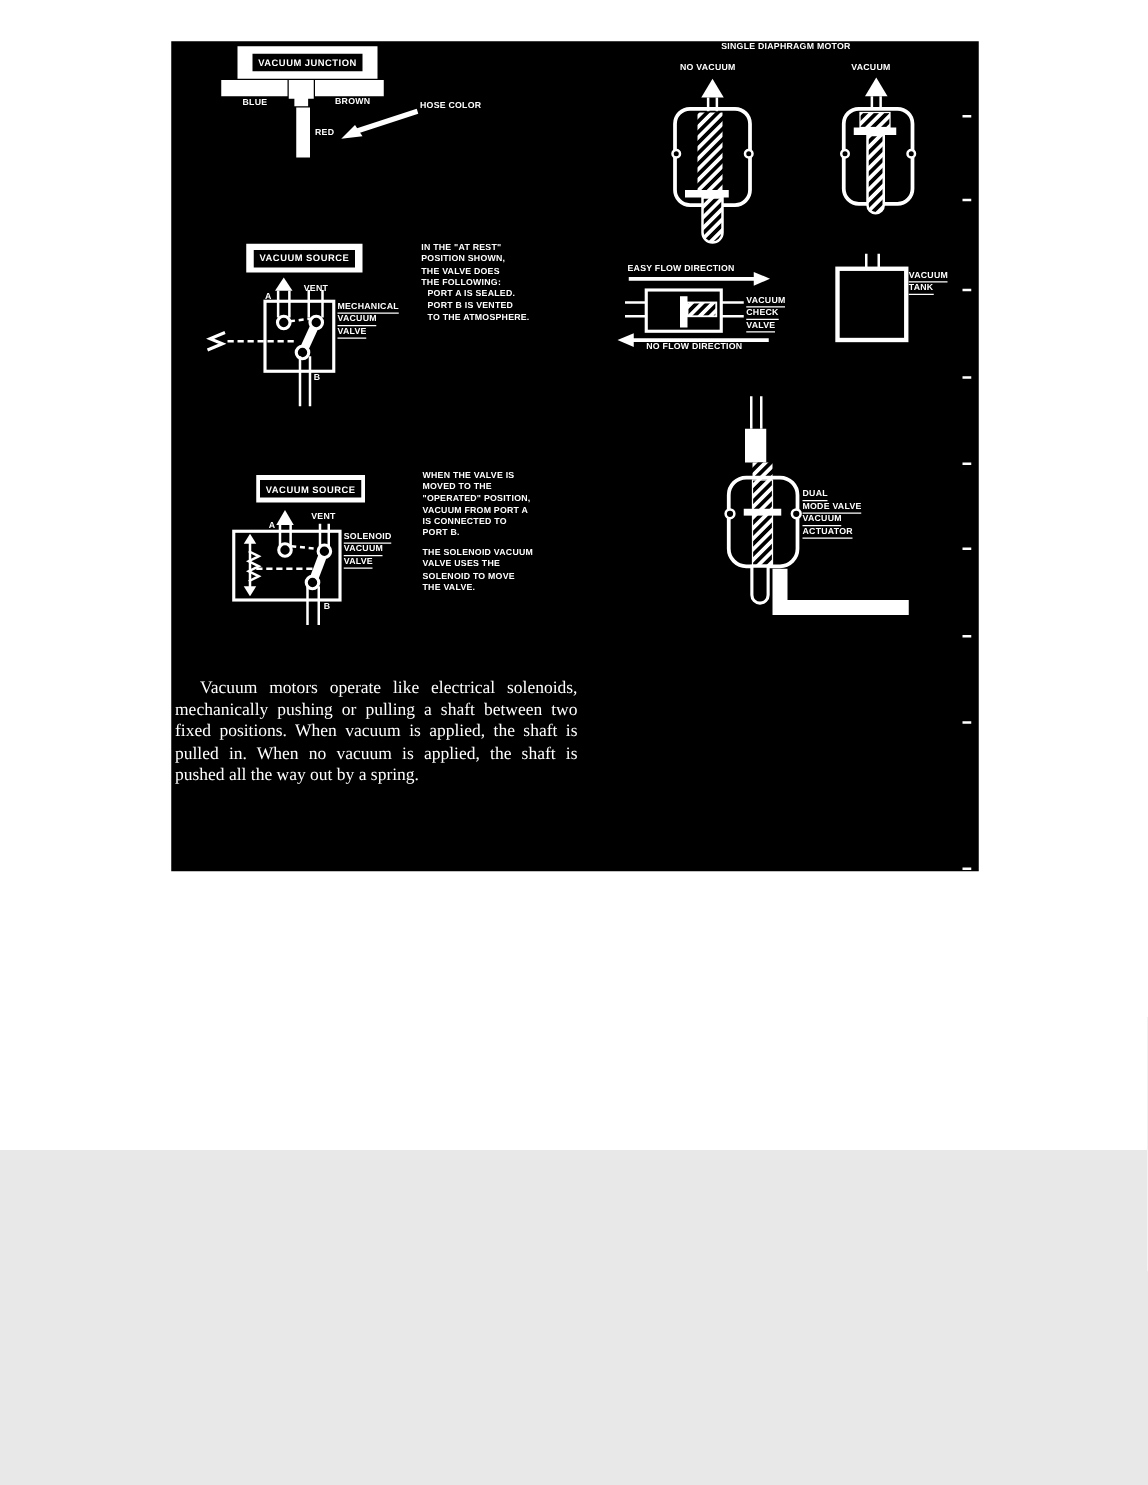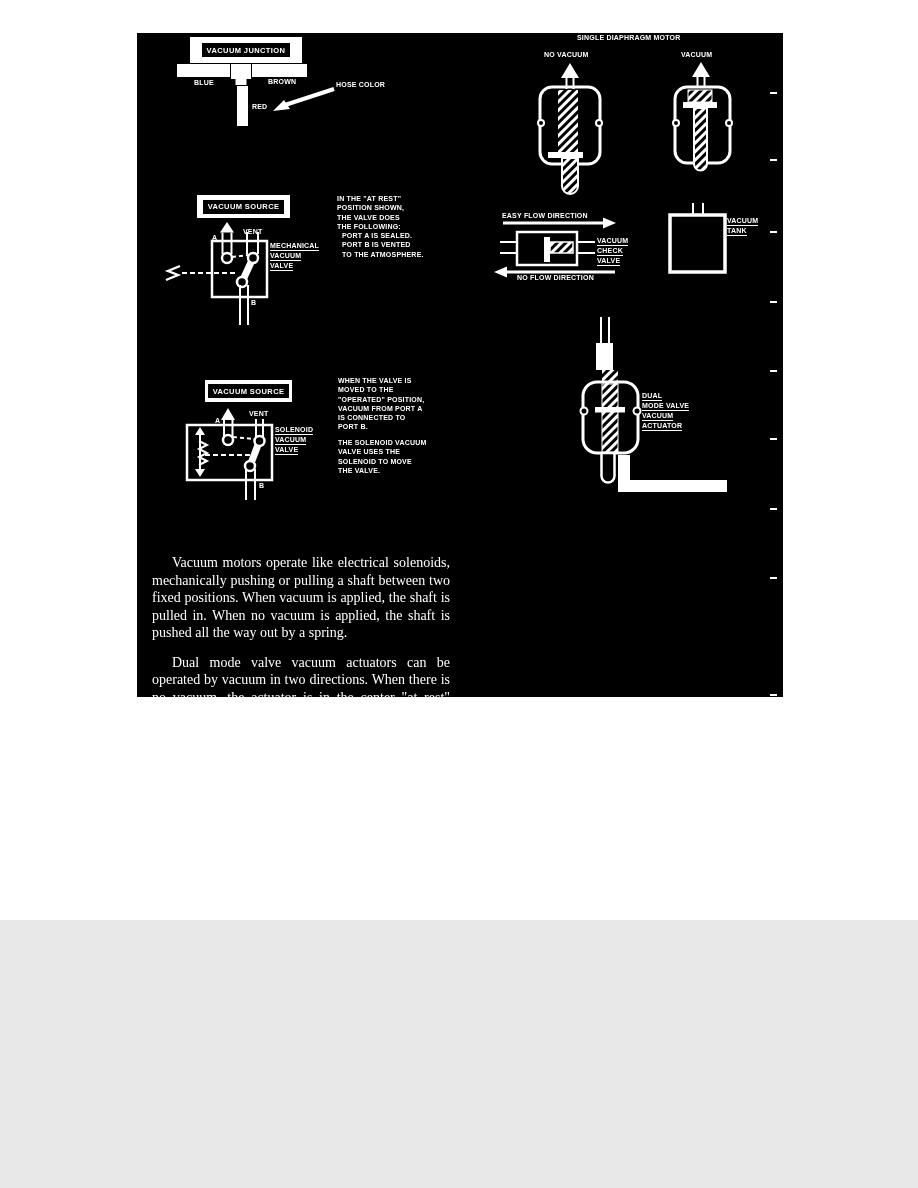--- a/index.html
+++ b/index.html
@@ -8,21 +8,21 @@
   .art{position:absolute;left:0;top:0;}
   .dlabel{position:absolute;color:#fff;font:700 7px/8px "Liberation Sans",sans-serif;letter-spacing:.2px;white-space:nowrap;}
   .note{position:absolute;color:#fff;font:700 7px/9.3px "Liberation Sans",sans-serif;letter-spacing:.2px;}
   .note div{white-space:nowrap;}
   .note.indent-tail div:nth-child(n+5){padding-left:5px;}
   .ulabel{position:absolute;color:#fff;font:700 7px/7.5px "Liberation Sans",sans-serif;letter-spacing:.2px;}
   .ulabel div{display:table;border-bottom:1px solid #fff;padding-bottom:.5px;margin-bottom:1px;white-space:nowrap;}
   .lblbox{position:absolute;background:#fff;display:flex;align-items:center;justify-content:center;}
   .lblbox span{background:#000;color:#fff;font:700 7.5px "Liberation Sans",sans-serif;letter-spacing:.4px;padding:2.5px 5px;white-space:nowrap;}
   .bodytext{position:absolute;left:3px;top:509px;width:322px;color:#fff;font:400 14px/17.5px "Liberation Serif",serif;text-align:justify;}
-  .bodytext p{margin:12px;text-indent:20px;}
+  .bodytext p{margin:0;text-indent:20px;}
 </style>
 </head>
 <body>
 
 <div class="page">
   <div class="panel">
 
     <svg class="art" width="646" height="664" viewBox="0 0 646 664">
       <defs>
         <pattern id="hatch" patternUnits="userSpaceOnUse" width="6" height="6" patternTransform="rotate(45)">
@@ -225,17 +225,16 @@
 
     <div class="ulabel" style="left:505px;top:359px;">
       <div>DUAL</div>
       <div>MODE VALVE</div>
       <div>VACUUM</div>
       <div>ACTUATOR</div>
     </div>
 
     <div class="bodytext">
       <p>Vacuum motors operate like electrical solenoids, mechanically pushing or pulling a shaft between two fixed positions. When vacuum is applied, the shaft is pulled in. When no vacuum is applied, the shaft is pushed all the way out by a spring.</p>
-      <p>Dual mode valve vacuum actuators can be operated by vacuum in two directions. When there is no vacuum, the actuator is in the center "at rest" position.</p>
     </div>
 
   </div>
 </div>
 
 </body></html>

